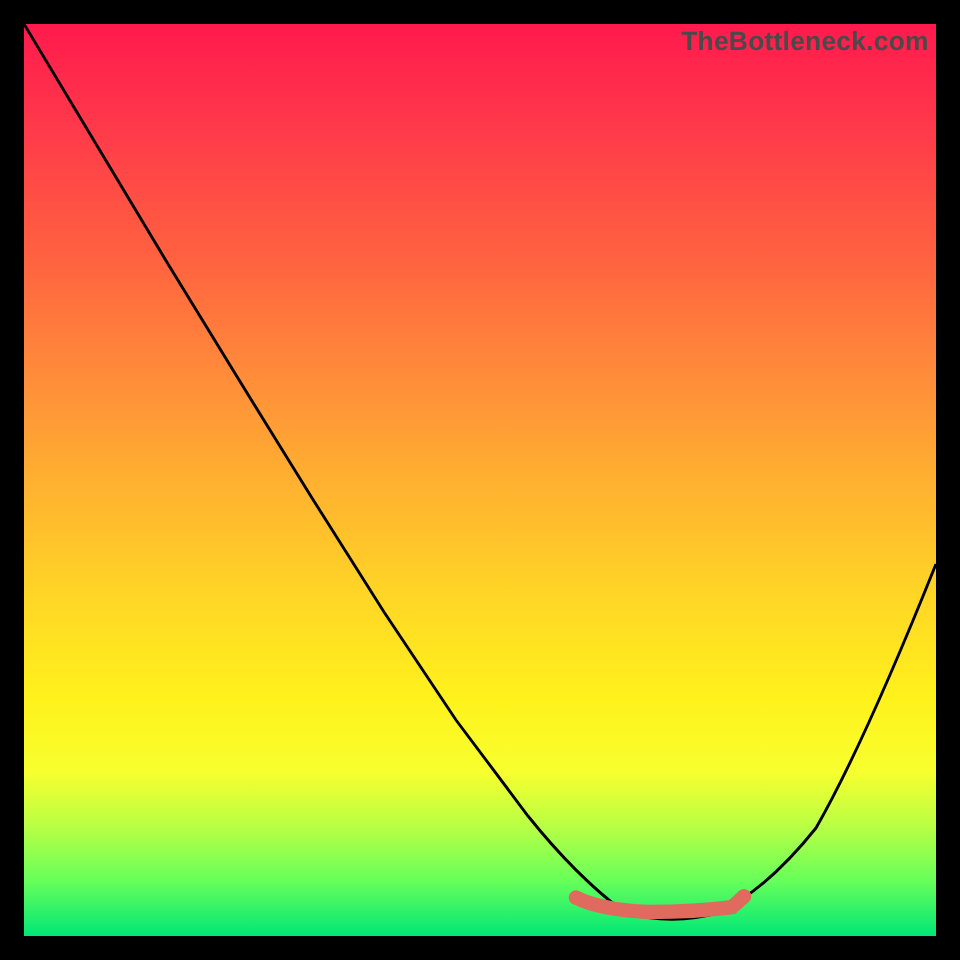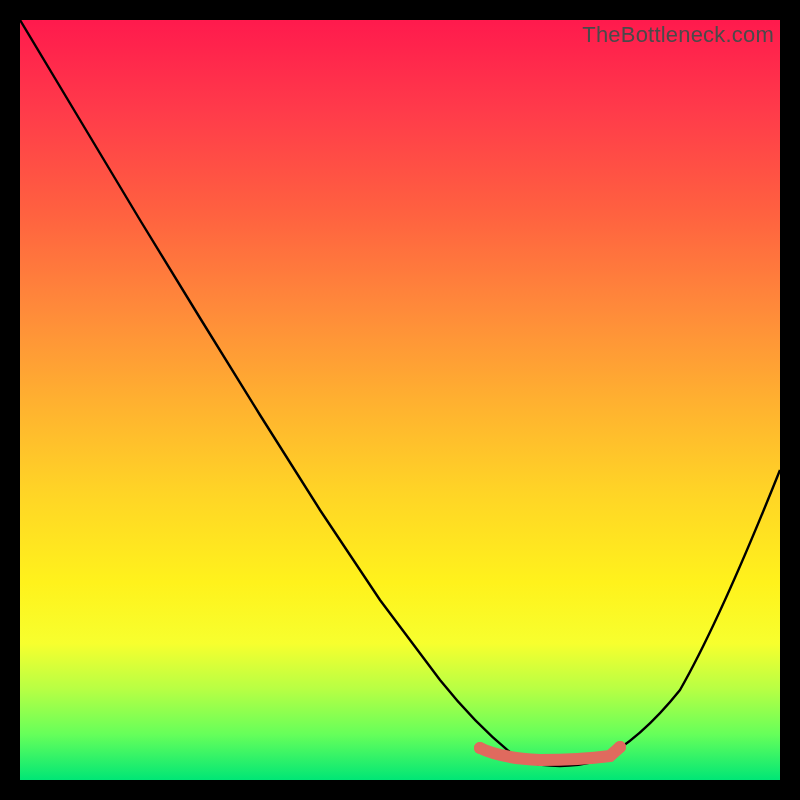--- a/index.html
+++ b/index.html
@@ -38,21 +38,21 @@
       #66ff5a 94%,
       #00e676 100%
     );
   }
   .watermark {
     position: absolute;
     top: 2px;
     right: 6px;
     color: #4a4a4a;
     font-size: 22px;
-    font-weight: 400;
+    font-weight: 700;
     letter-spacing: 0.2px;
     z-index: 10;
   }
   svg.curve {
     position: absolute;
     left: 0;
     top: 0;
     width: 760px;
     height: 760px;
     z-index: 5;

